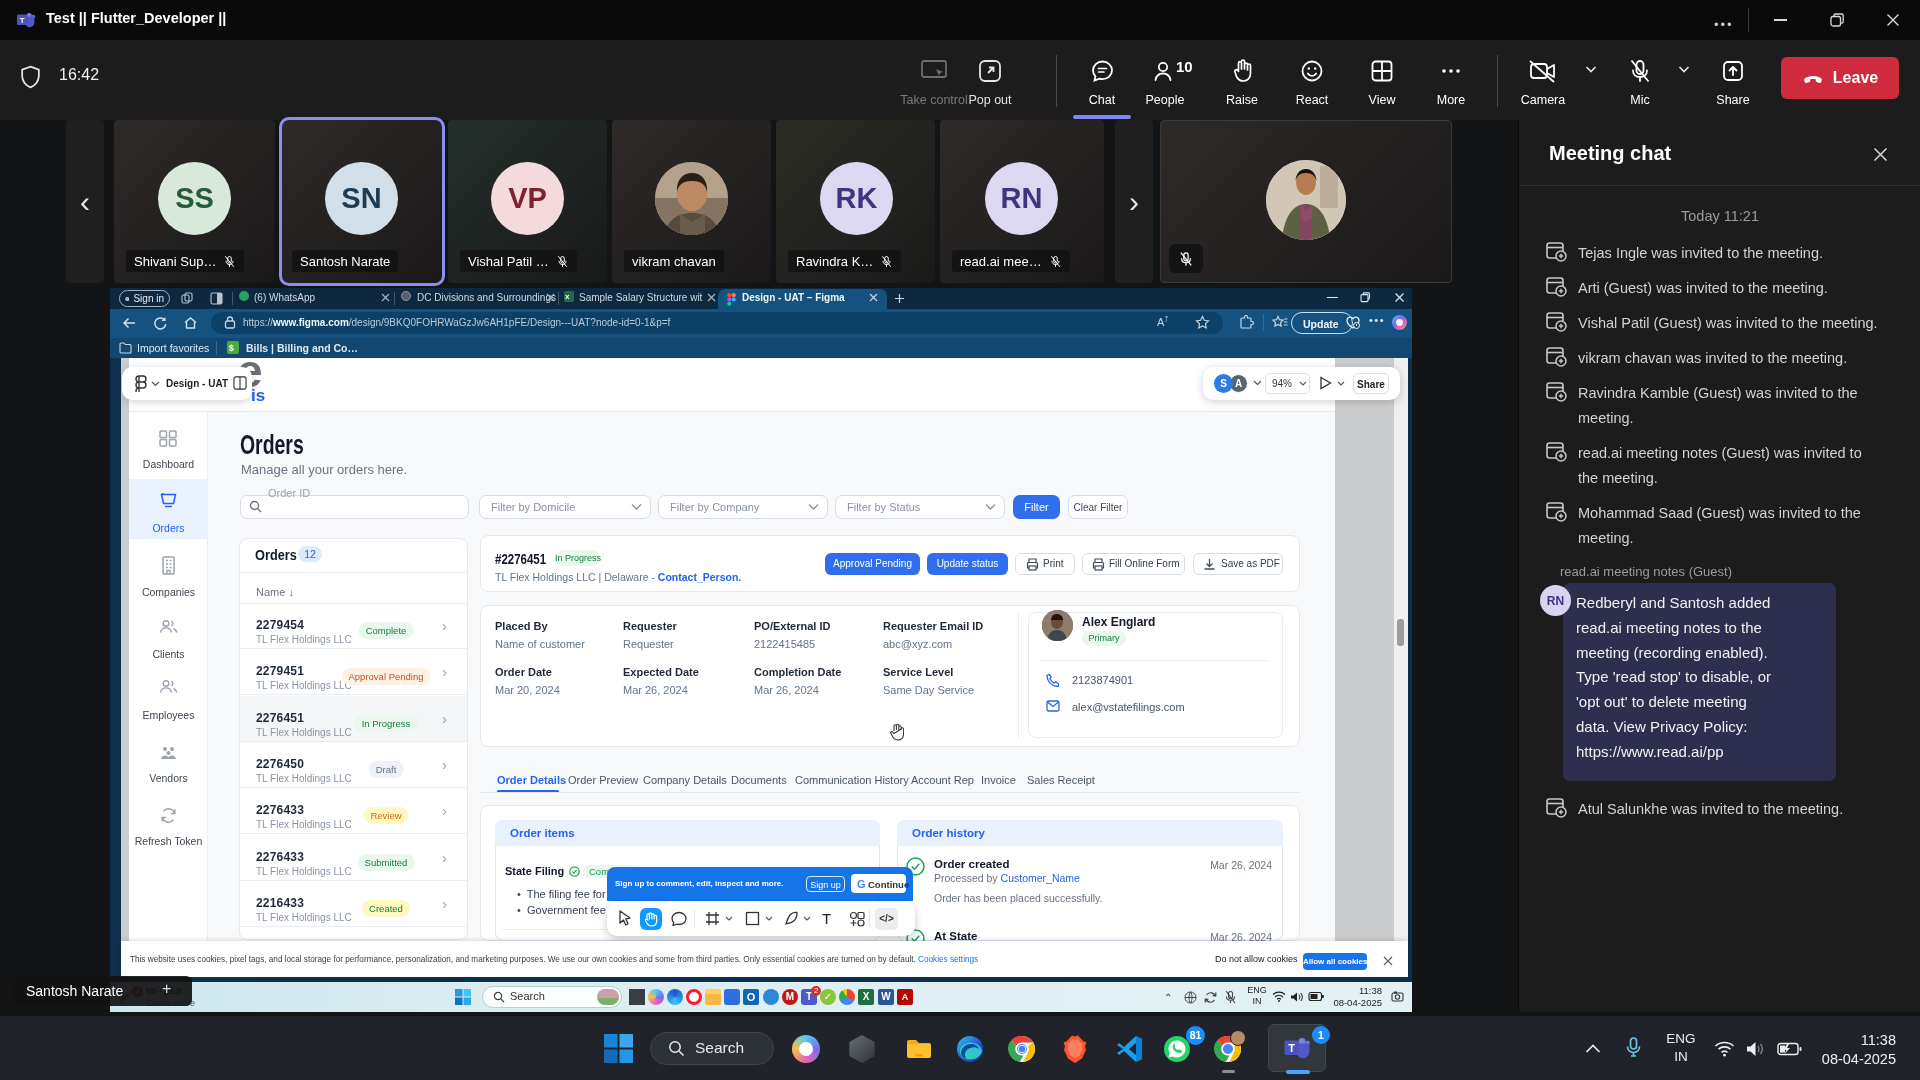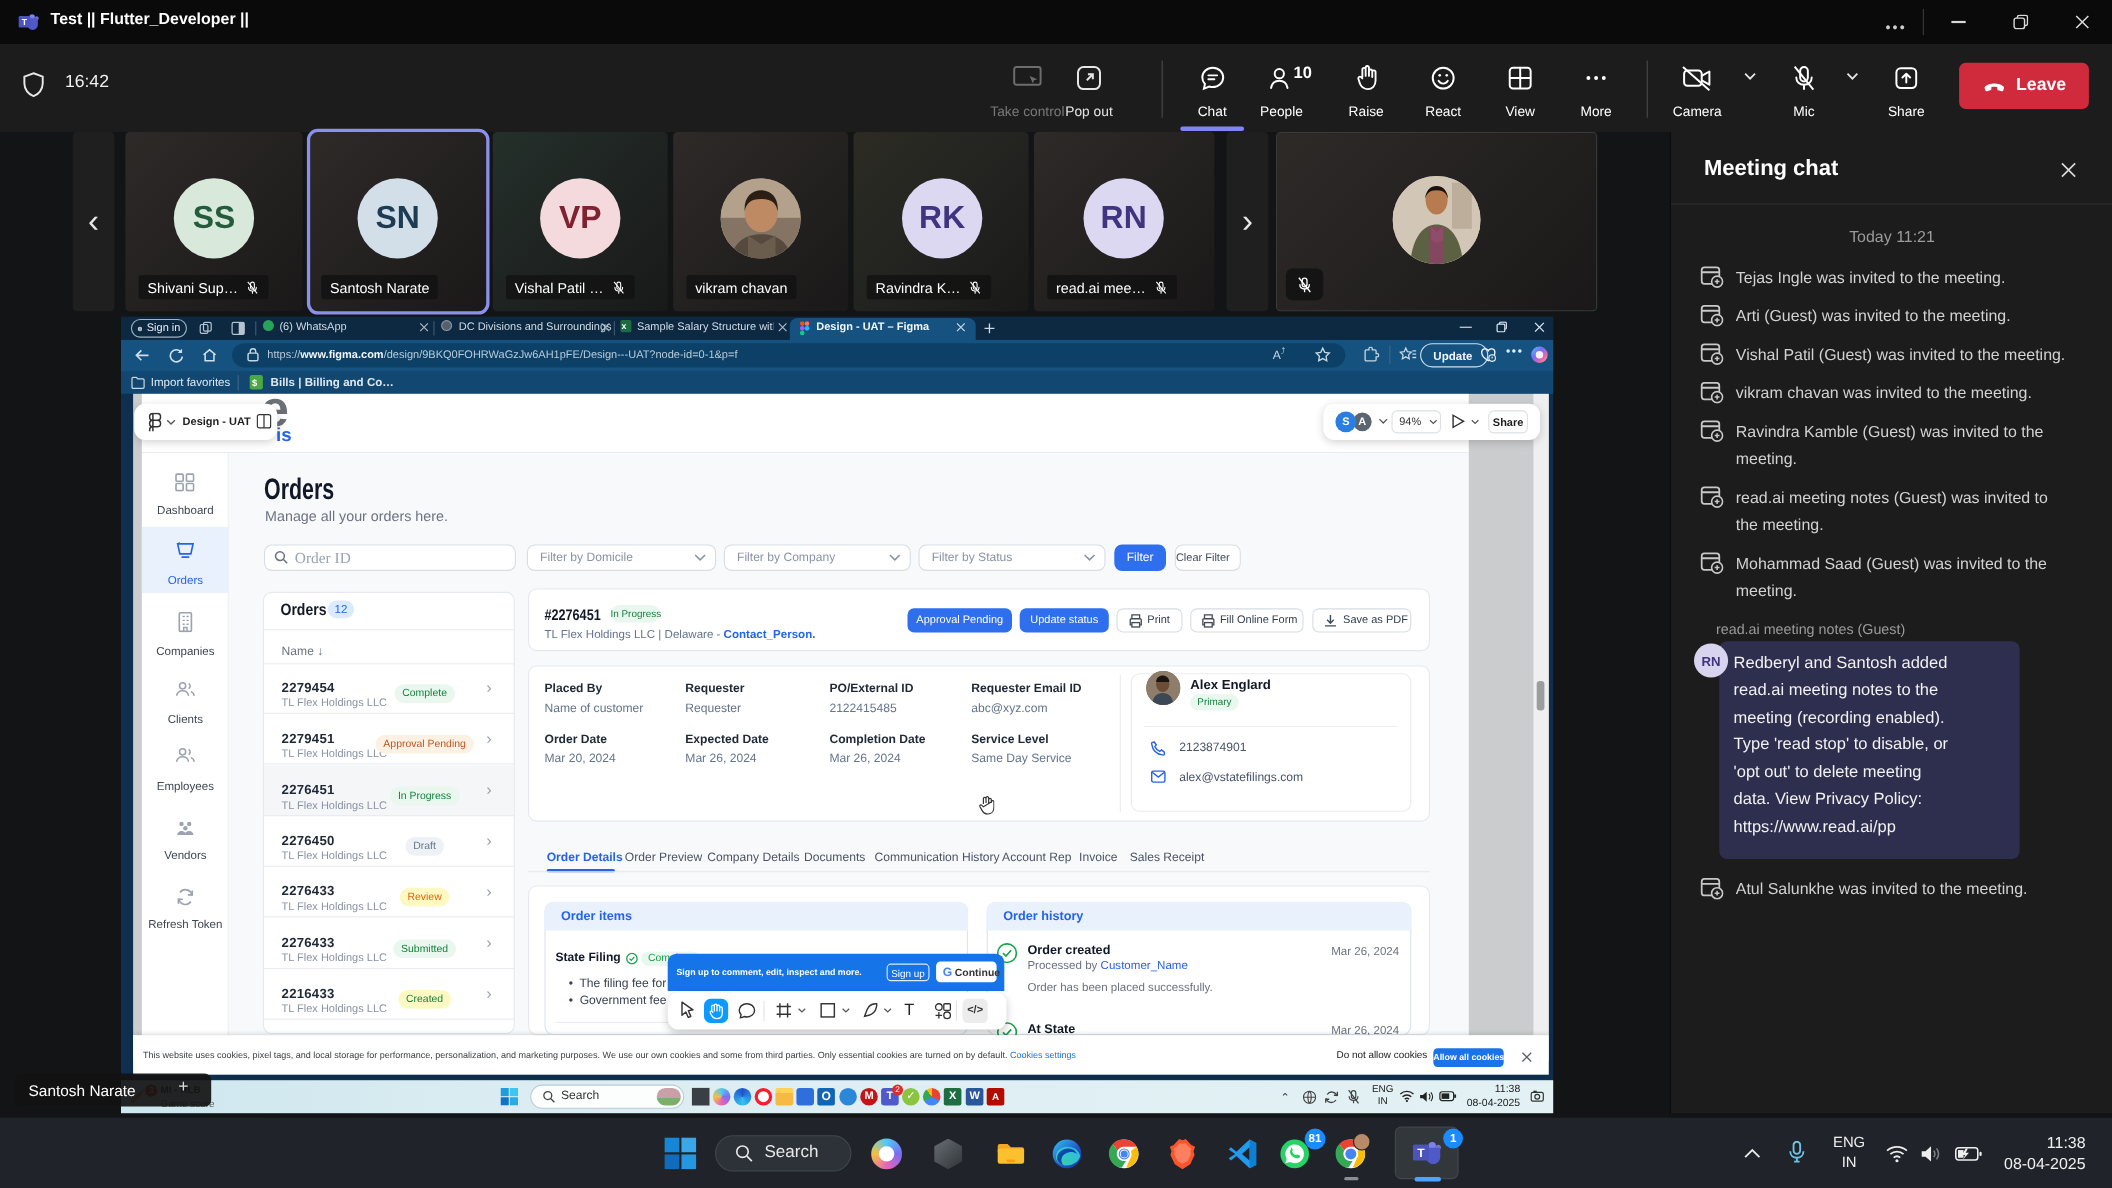--- a/index.html
+++ b/index.html
@@ -433,38 +433,38 @@
       <div class="abs" style="left:87px;top:54px;width:1127px;height:529px;background:#f8f9fb;"></div>
 
       <div class="abs" style="left:119px;top:72px;color:#111827;font-size:27px;font-weight:bold;transform:scaleX(.72);transform-origin:left;">Orders</div>
       <div class="abs" style="left:120px;top:104px;color:#6b7280;font-size:13px;">Manage all your orders here.</div>
 
       <div class="abs" style="left:119px;top:137px;width:229px;height:24px;background:#fff;border:1px solid #d8dde4;border-radius:7px;"></div>
       <svg class="abs" style="left:128px;top:142px" width="13" height="13" viewBox="0 0 13 13">
           <circle cx="5.5" cy="5.5" r="4" fill="none" stroke="#6b7280" stroke-width="1.4"></circle>
           <path d="M8.7 8.7L12 12" stroke="#6b7280" stroke-width="1.4"></path>
         </svg>
-      <div class="abs" style="left:147px;top:143px;color:#9aa3b0;font-size:14px;font-family:Liberation Serif, serif;">Order ID</div>
+      <div class="abs" style="left:147px;top:129px;color:#9aa3b0;font-size:11px;">Order ID</div>
       <div class="abs" style="left:358px;top:137px;width:172px;height:24px;background:#fff;border:1px solid #d8dde4;border-radius:7px;"></div>
       <div class="abs" style="left:370px;top:143px;color:#8a93a3;font-size:11px;">Filter by Domicile</div>
       <svg class="abs" style="left:510px;top:145px" width="11" height="8" viewBox="0 0 11 8">
           <path d="M1 1.5l4.5 4.5L10 1.5" fill="none" stroke="#8a93a3" stroke-width="1.4"></path>
         </svg>
       <div class="abs" style="left:537px;top:137px;width:170px;height:24px;background:#fff;border:1px solid #d8dde4;border-radius:7px;"></div>
       <div class="abs" style="left:549px;top:143px;color:#8a93a3;font-size:11px;">Filter by Company</div>
       <svg class="abs" style="left:687px;top:145px" width="11" height="8" viewBox="0 0 11 8">
           <path d="M1 1.5l4.5 4.5L10 1.5" fill="none" stroke="#8a93a3" stroke-width="1.4"></path>
         </svg>
       <div class="abs" style="left:714px;top:137px;width:170px;height:24px;background:#fff;border:1px solid #d8dde4;border-radius:7px;"></div>
       <div class="abs" style="left:726px;top:143px;color:#8a93a3;font-size:11px;">Filter by Status</div>
       <svg class="abs" style="left:864px;top:145px" width="11" height="8" viewBox="0 0 11 8">
           <path d="M1 1.5l4.5 4.5L10 1.5" fill="none" stroke="#8a93a3" stroke-width="1.4"></path>
         </svg>
       <div class="abs" style="left:892px;top:137px;width:47px;height:24px;background:#2f6fed;border-radius:7px;color:#fff;font-size:11px;text-align:center;line-height:24px;">Filter</div>
-      <div class="abs" style="left:947px;top:137px;width:60px;height:24px;background:#fff;border:1px solid #d8dde4;border-radius:7px;color:#414b5a;font-size:10px;text-align:left;line-height:23px;white-space:nowrap;">Clear Filter</div>
+      <div class="abs" style="left:947px;top:137px;width:60px;height:24px;background:#fff;border:1px solid #d8dde4;border-radius:7px;color:#414b5a;font-size:10px;text-align:center;line-height:23px;white-space:nowrap;">Clear Filter</div>
 
       <div class="abs" style="left:118px;top:180px;width:229px;height:402px;background:#fff;border:1px solid #e5e8ec;border-radius:8px;"></div>
       <div class="abs" style="left:134px;top:188px;color:#111827;font-size:15px;font-weight:bold;transform:scaleX(.85);transform-origin:left;">Orders</div>
       <div class="abs" style="left:177px;top:188px;width:24px;height:16px;background:#dbeafe;border-radius:8px;color:#2563eb;font-size:10.5px;text-align:center;line-height:16px;">12</div>
       <div class="abs" style="left:118px;top:214px;width:229px;height:1px;background:#e9ecf0;"></div>
       <div class="abs" style="left:135px;top:228px;color:#6b7280;font-size:11px;">Name ↓</div>
       <div class="abs" style="left:118px;top:245px;width:229px;height:1px;background:#e9ecf0;"></div>
       <div class="abs" style="left:119px;top:338px;width:227px;height:46px;background:#f4f6f8;"></div>
       <div class="ordrow" style="top:245px;"><b>2279454</b><i>TL Flex Holdings LLC</i><u style="background:#e9f7ef;color:#15803d;">Complete</u><s>›</s><em></em></div>
       <div class="ordrow" style="top:291px;"><b>2279451</b><i>TL Flex Holdings LLC</i><u style="background:#fdf1e3;color:#c05621;">Approval Pending</u><s>›</s><em></em></div>

